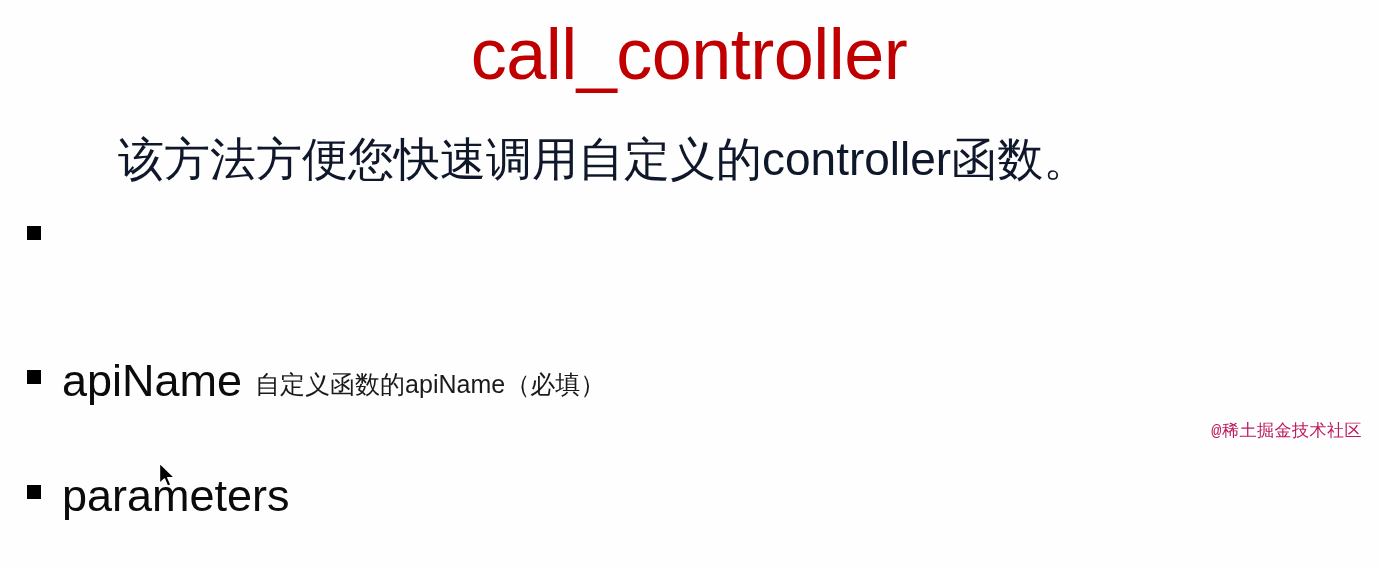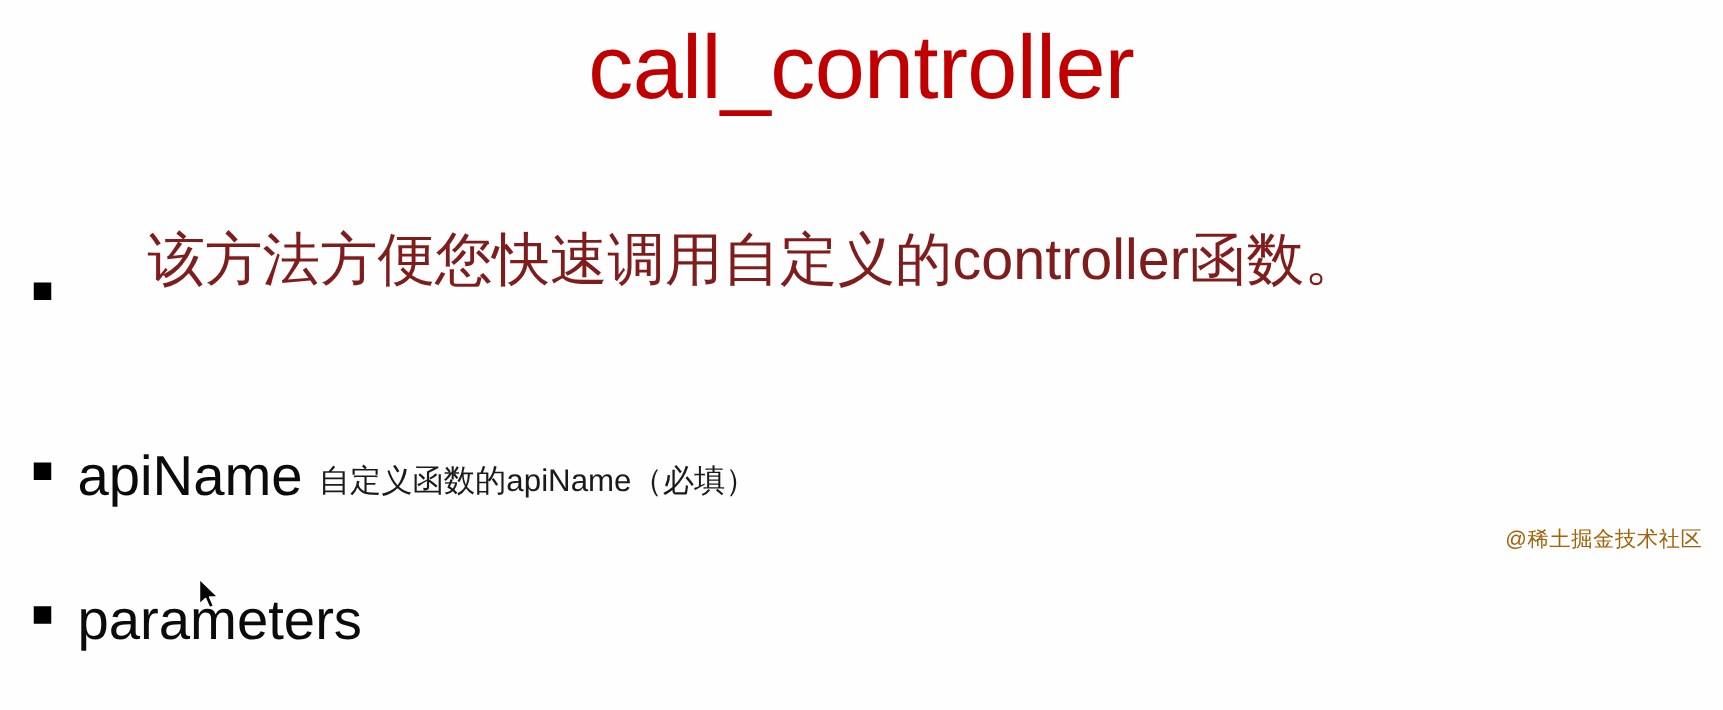--- a/index.html
+++ b/index.html
@@ -39,24 +39,23 @@
   }
 
   
   .subtitle {
     position: absolute;
     left: 118px;
     top: 128px;
     font-size: 46px;
     line-height: 62px;
     font-weight: 400;
-    color: #7f1d1d;
+    color: #0f172a;
     white-space: nowrap;
     letter-spacing: 0px;
-    margin-top: 48px;
   }
 
   
   .bullet-list {
     position: absolute;
     left: 0;
     top: 238px;
     width: 1378px;
   }
   .bullet-row {
@@ -101,24 +100,25 @@
     text-align: right;
   }
 
   
   .watermark {
     position: absolute;
     right: 16px;
     bottom: 12px;
     font-size: 17px;
     line-height: 22px;
-    color: #a16207;
+    color: #be185d;
     letter-spacing: 0.5px;
     white-space: nowrap;
     user-select: none;
+    font-family: Liberation Mono, monospace;
   }
 
   
   .cursor {
     position: absolute;
     left: 158px;
     top: 462px;
     width: 20px;
     height: 28px;
     pointer-events: none;

